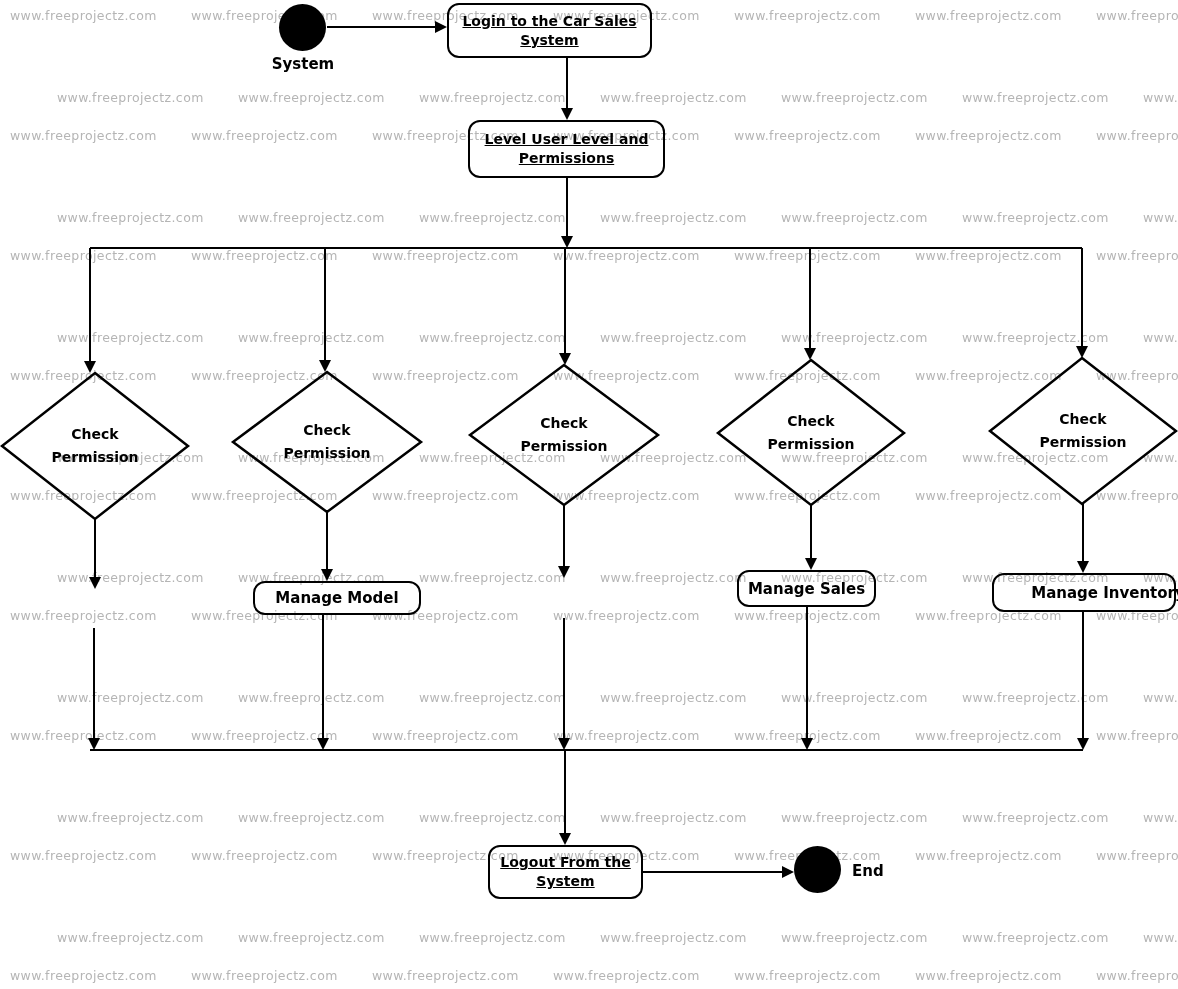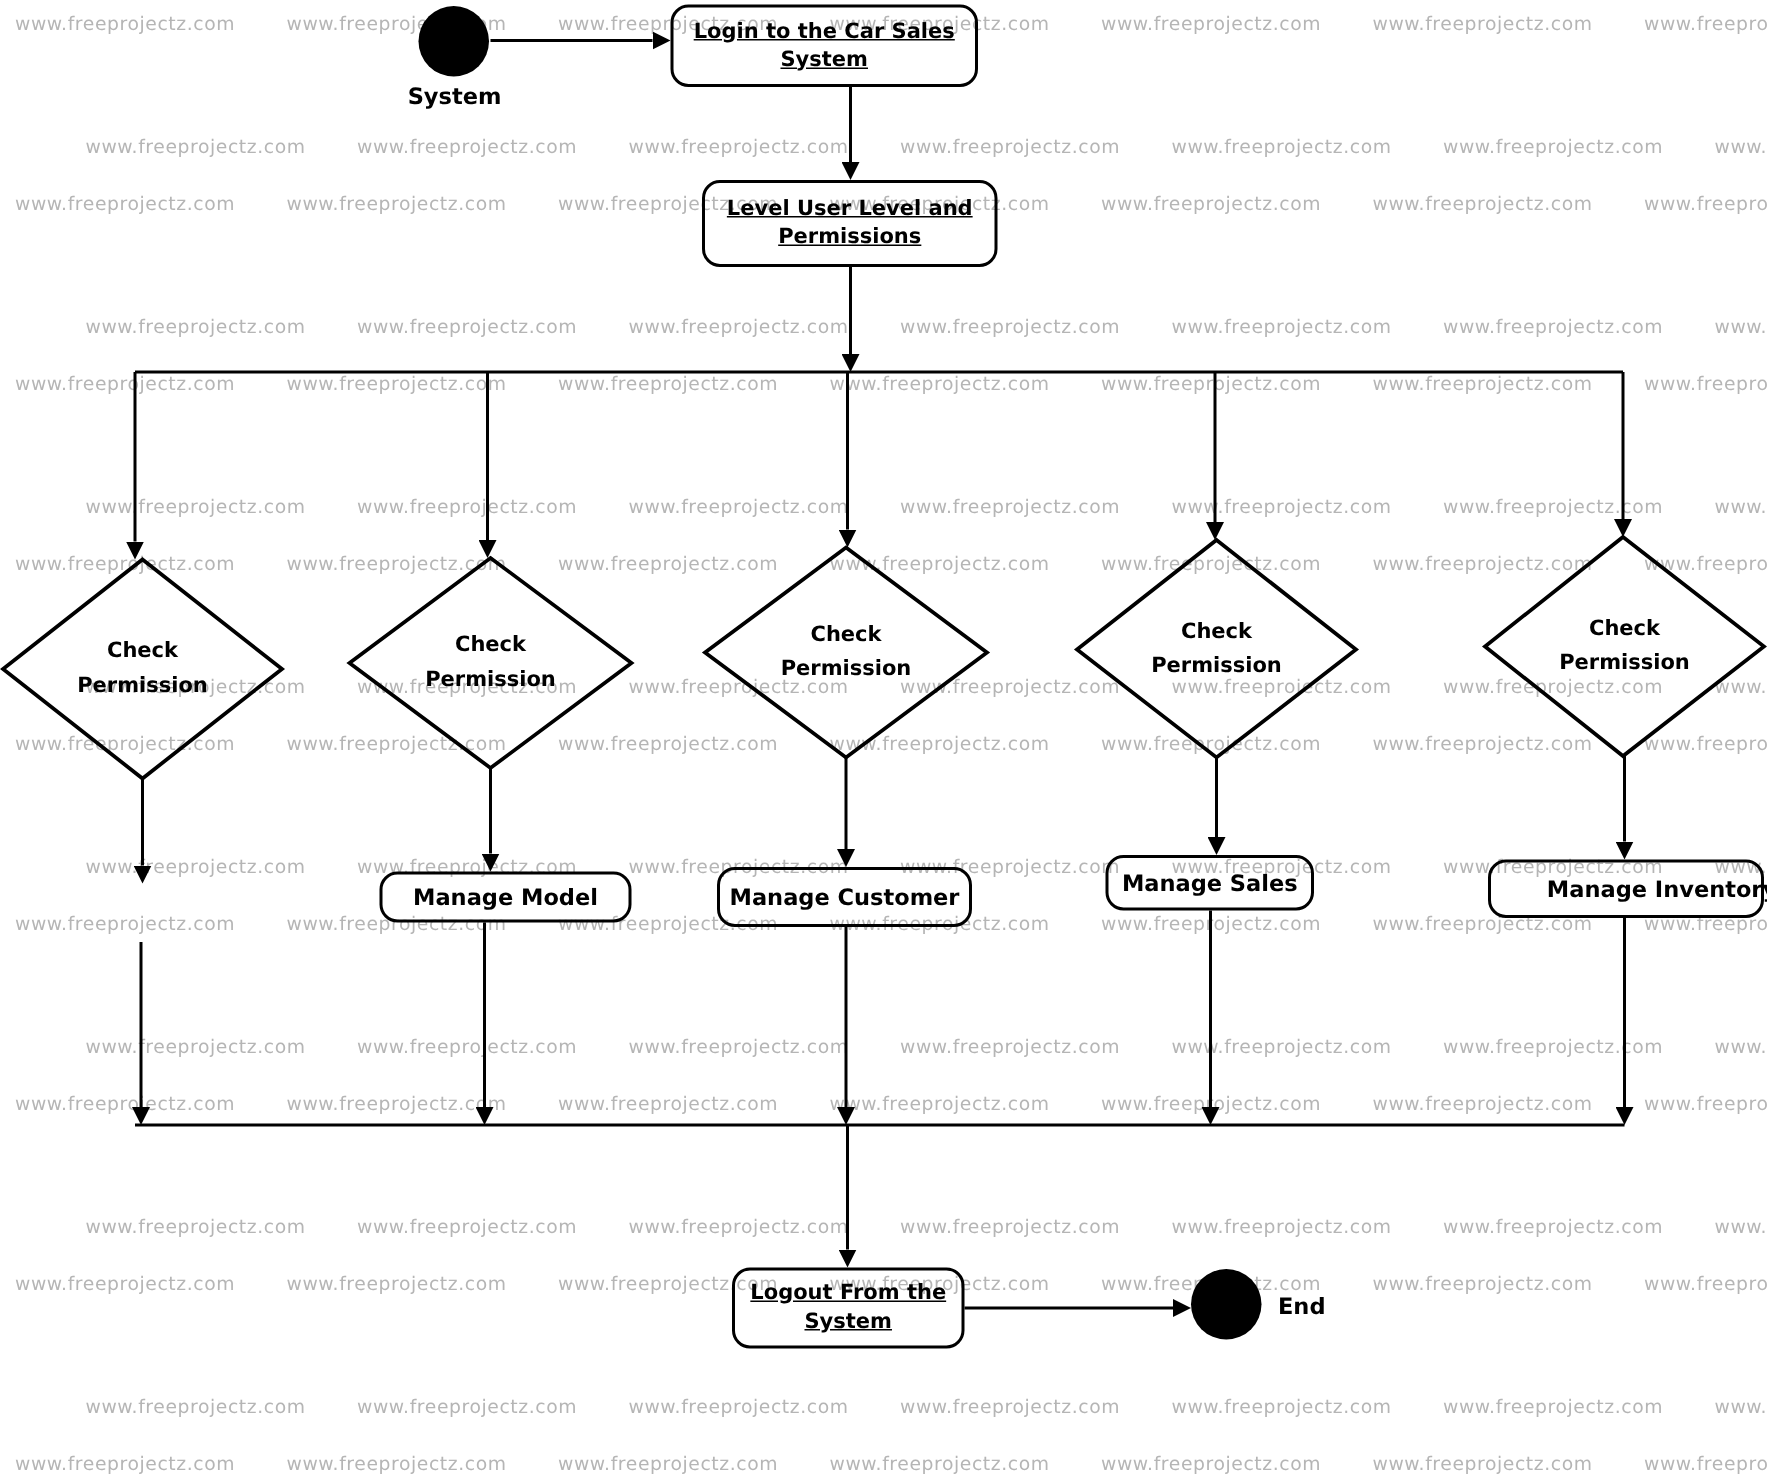--- a/index.html
+++ b/index.html
@@ -305,21 +305,20 @@
   <div class="dlabel" style="left:751px; top:410px;">
     <div>Check</div>
     <div>Permission</div>
   </div>
   <div class="dlabel" style="left:1023px; top:408px;">
     <div>Check</div>
     <div>Permission</div>
   </div>
 
   <div class="node action" style="left:253px; top:581px; width:168px; height:34px;">Manage Model</div>
-  <div class="node action" style="left:478px; top:578px; width:170px; height:40px;">Manage Customer</div>
   <div class="node action" style="left:737px; top:570px; width:139px; height:37px;">Manage Sales</div>
   <div class="node action" style="left:992px; top:573px; width:184px; height:39px;padding-left:48px;">Manage Inventory</div>
 
   <div class="node activity" style="left:488px; top:845px; width:155px; height:54px;">
     <div>Logout From the</div>
     <div>System</div>
   </div>
 
 
 </div>

